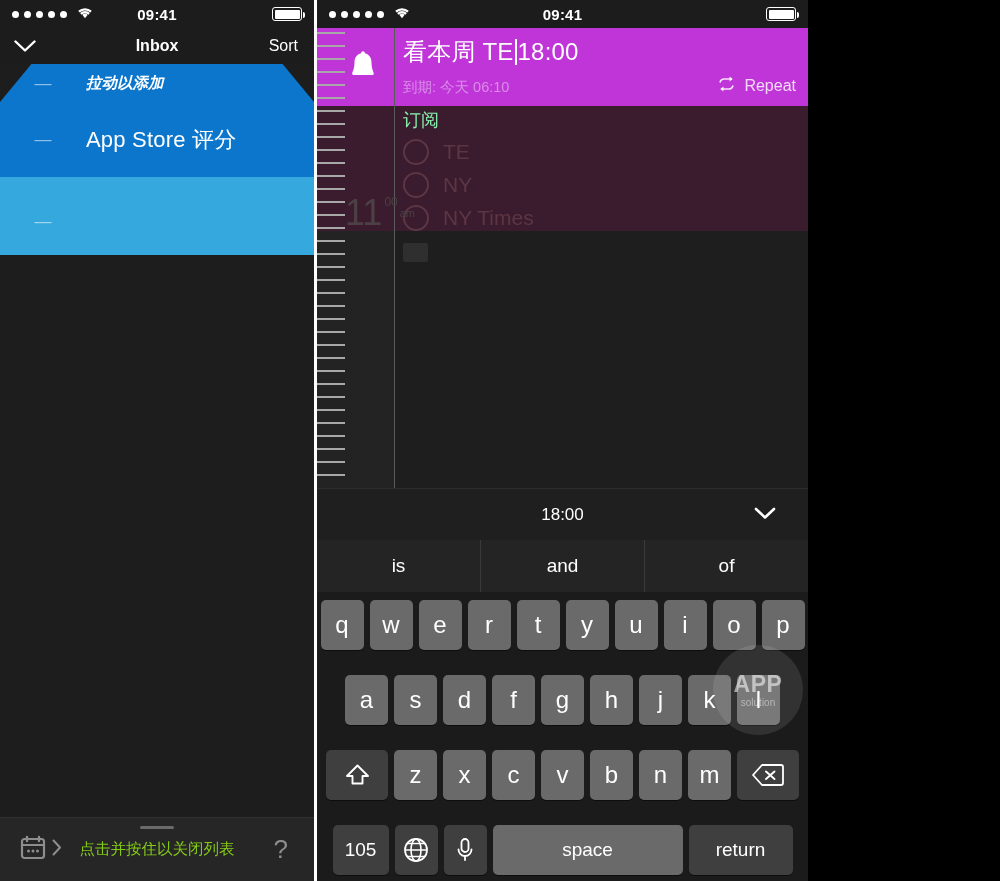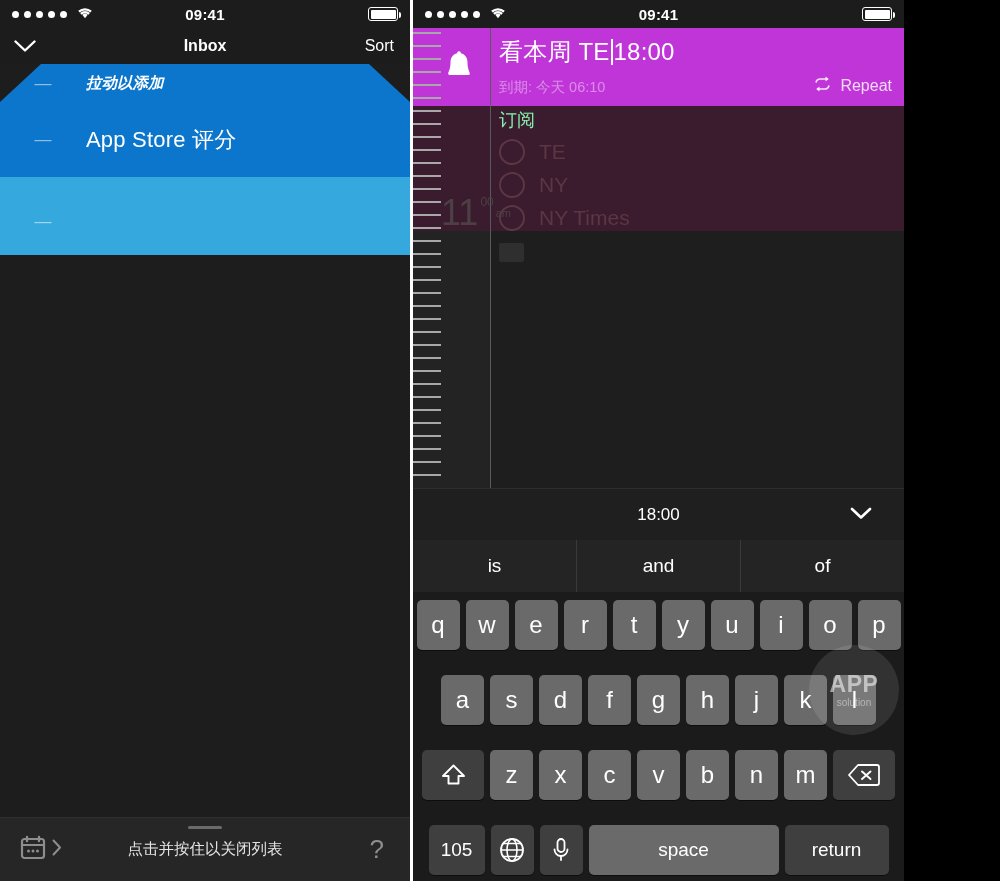--- a/index.html
+++ b/index.html
@@ -2,21 +2,21 @@
 <html><head>
 <meta charset="utf-8">
 <style>
   * { box-sizing: border-box; margin: 0; padding: 0; }
   html, body {
     width: 1000px; height: 881px;
     background: #000;
     font-family: "Liberation Sans", "DejaVu Sans", sans-serif;
     overflow: hidden;
   }
-  .screens { display: flex; width: 904px; height: 881px; }
+  .screens { display: flex; width: 808px; height: 881px; }
 
   
   .statusbar {
     height: 28px; background: #1c1c1c;
     display: flex; align-items: center;
     position: relative; flex: none;
     color: #fff;
   }
   .sb-left { display: flex; align-items: center; gap: 5px; padding-left: 12px; }
   .dot { width: 7px; height: 7px; border-radius: 50%; background: #fff; display:block; }
@@ -83,21 +83,21 @@
     height: 64px; background: #262626; border-top: 1px solid #303030;
     display:flex; align-items:center; position: relative; flex: none;
   }
   .grab {
     position: absolute; top: 8px; left: 50%; transform: translateX(-50%);
     width: 34px; height: 3px; background: #6a6a6a; border-radius: 2px;
   }
   .bb-left { padding-left: 20px; display:flex; align-items:center; gap: 6px; }
   .bb-center {
     position:absolute; left:0; right:0; text-align:center;
-    color:#e5e5e5; font-size:15.5px;
+    color:#84cc16; font-size:15.5px;
   }
   .bb-right { margin-left:auto; padding-right: 26px; color:#8d8d8d; font-size: 26px; position: relative; z-index: 2;}
 
   
   .right {
     width: 504px; height: 881px; background: #151515;
     display:flex; flex-direction: column; position: relative;
     border-left: 3px solid #fff;
   }
   .right .statusbar { background: #1c1c1c; }

